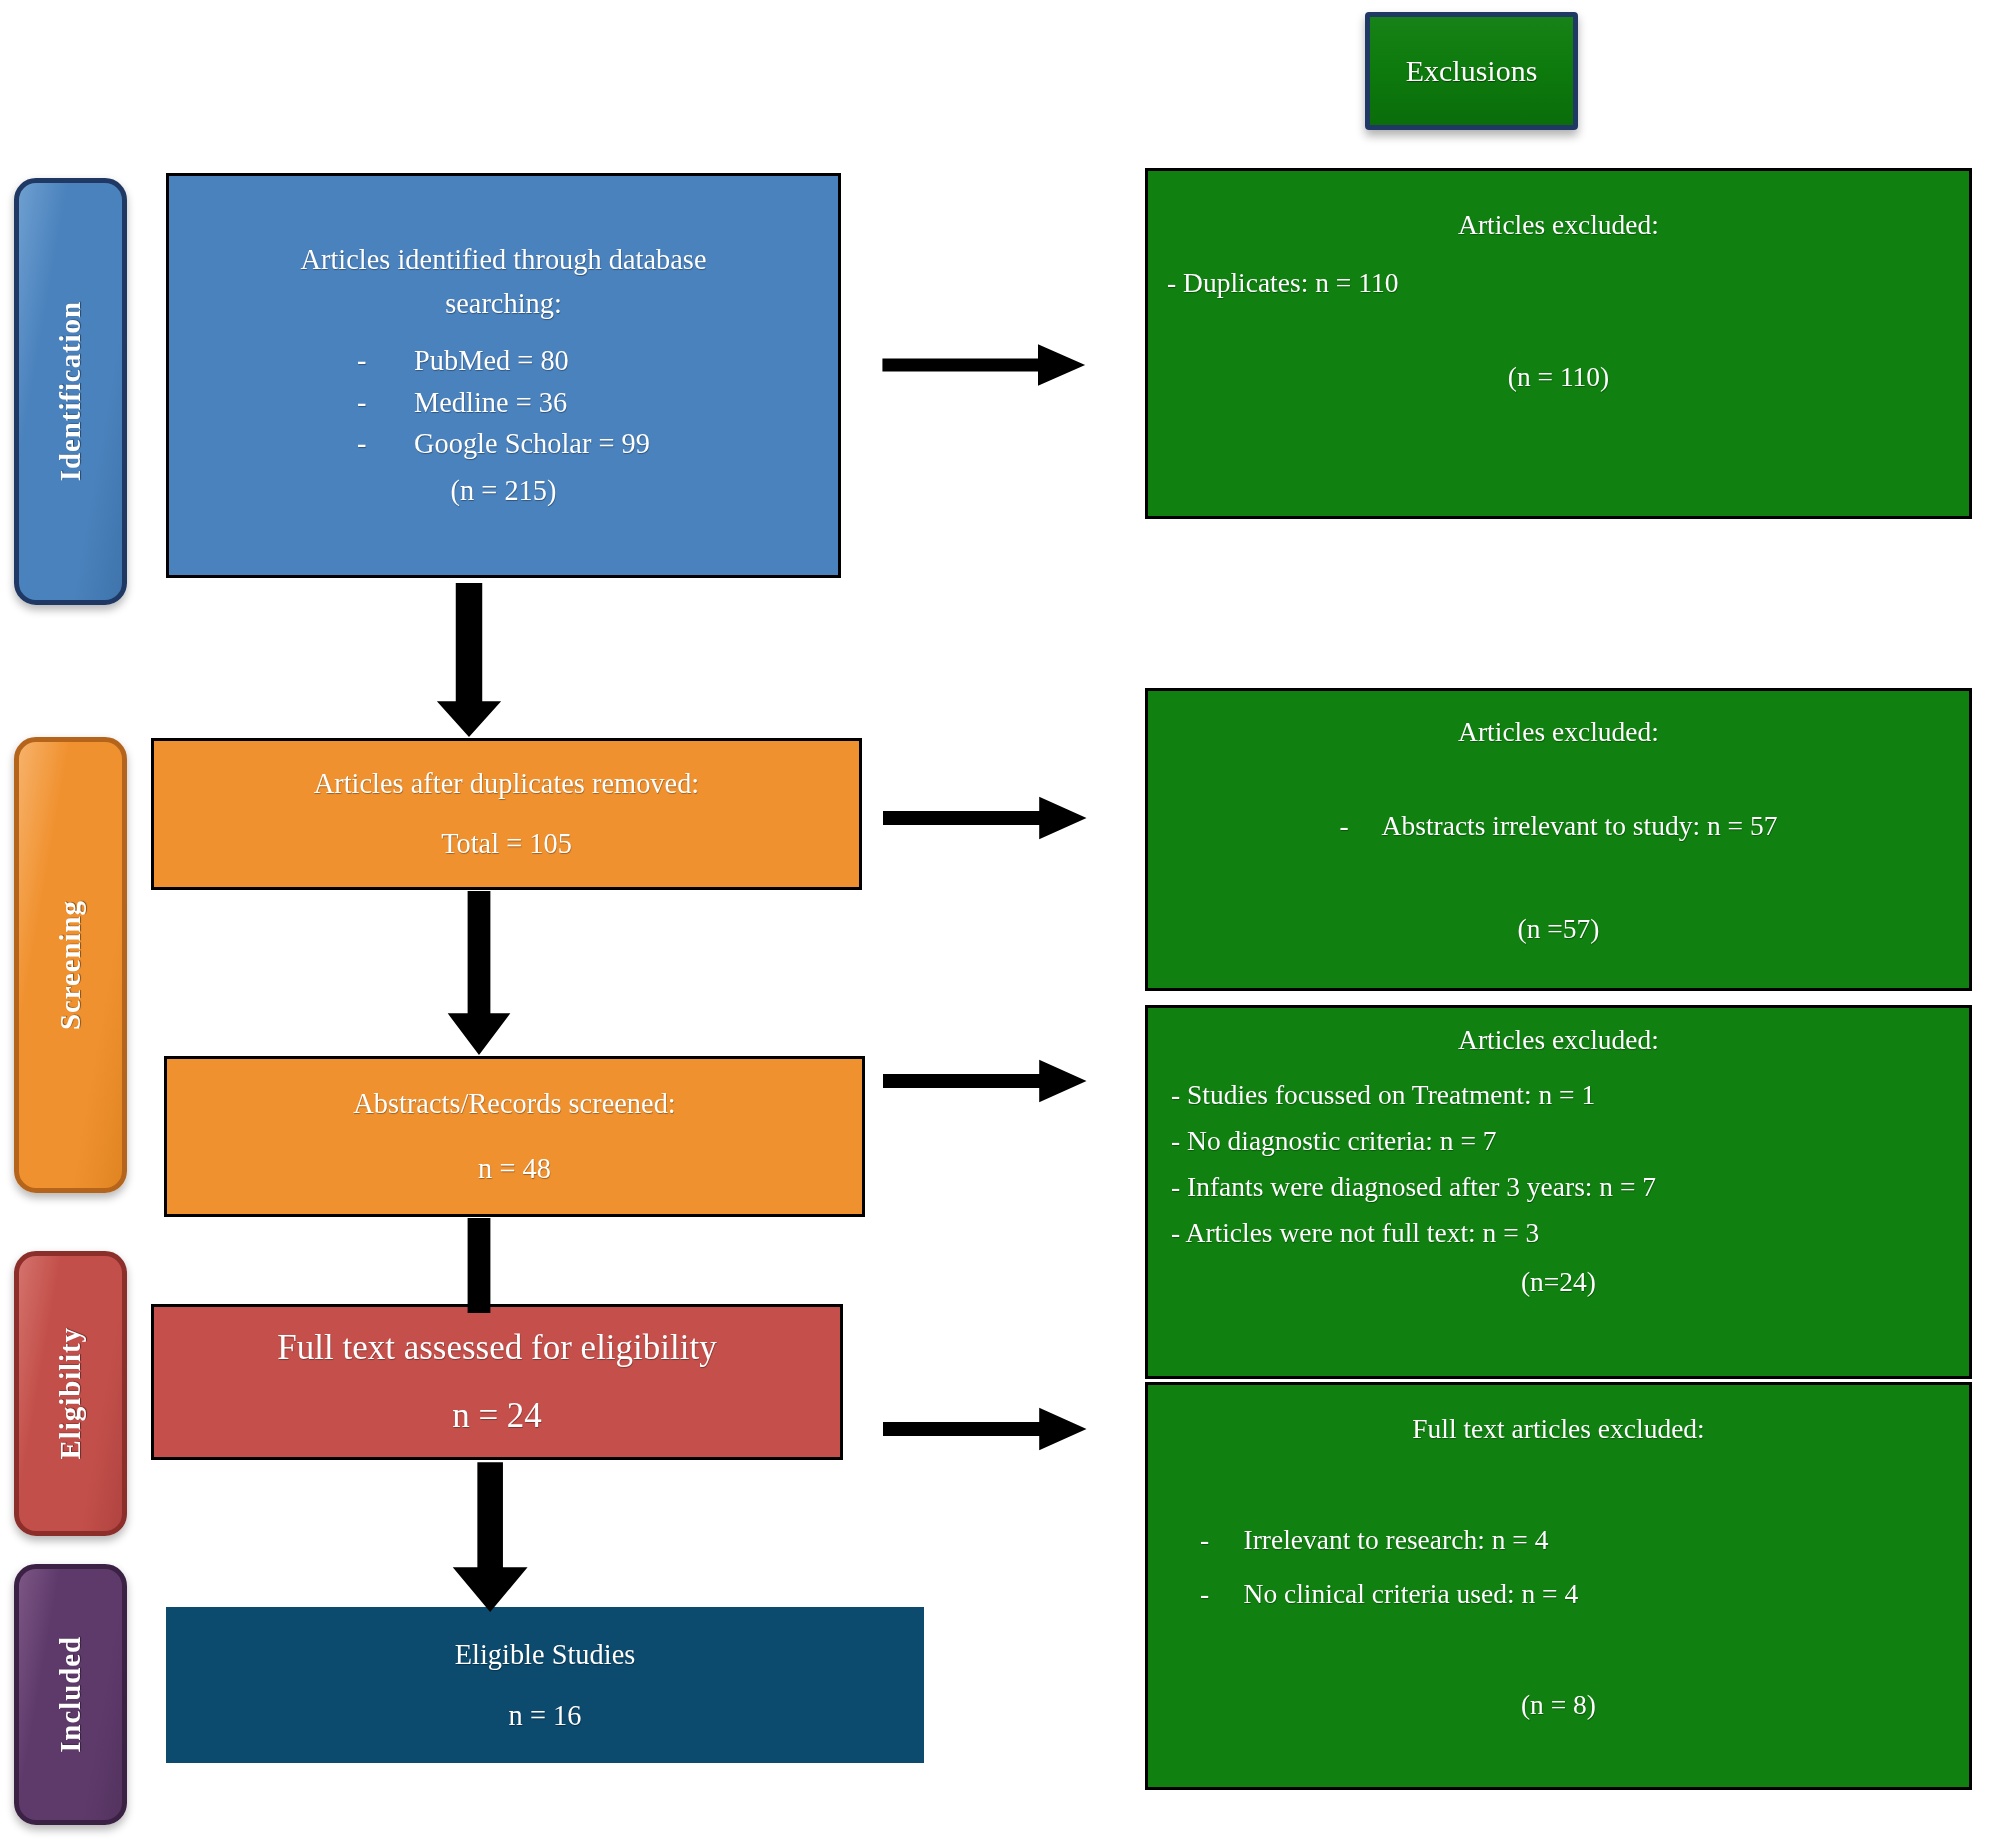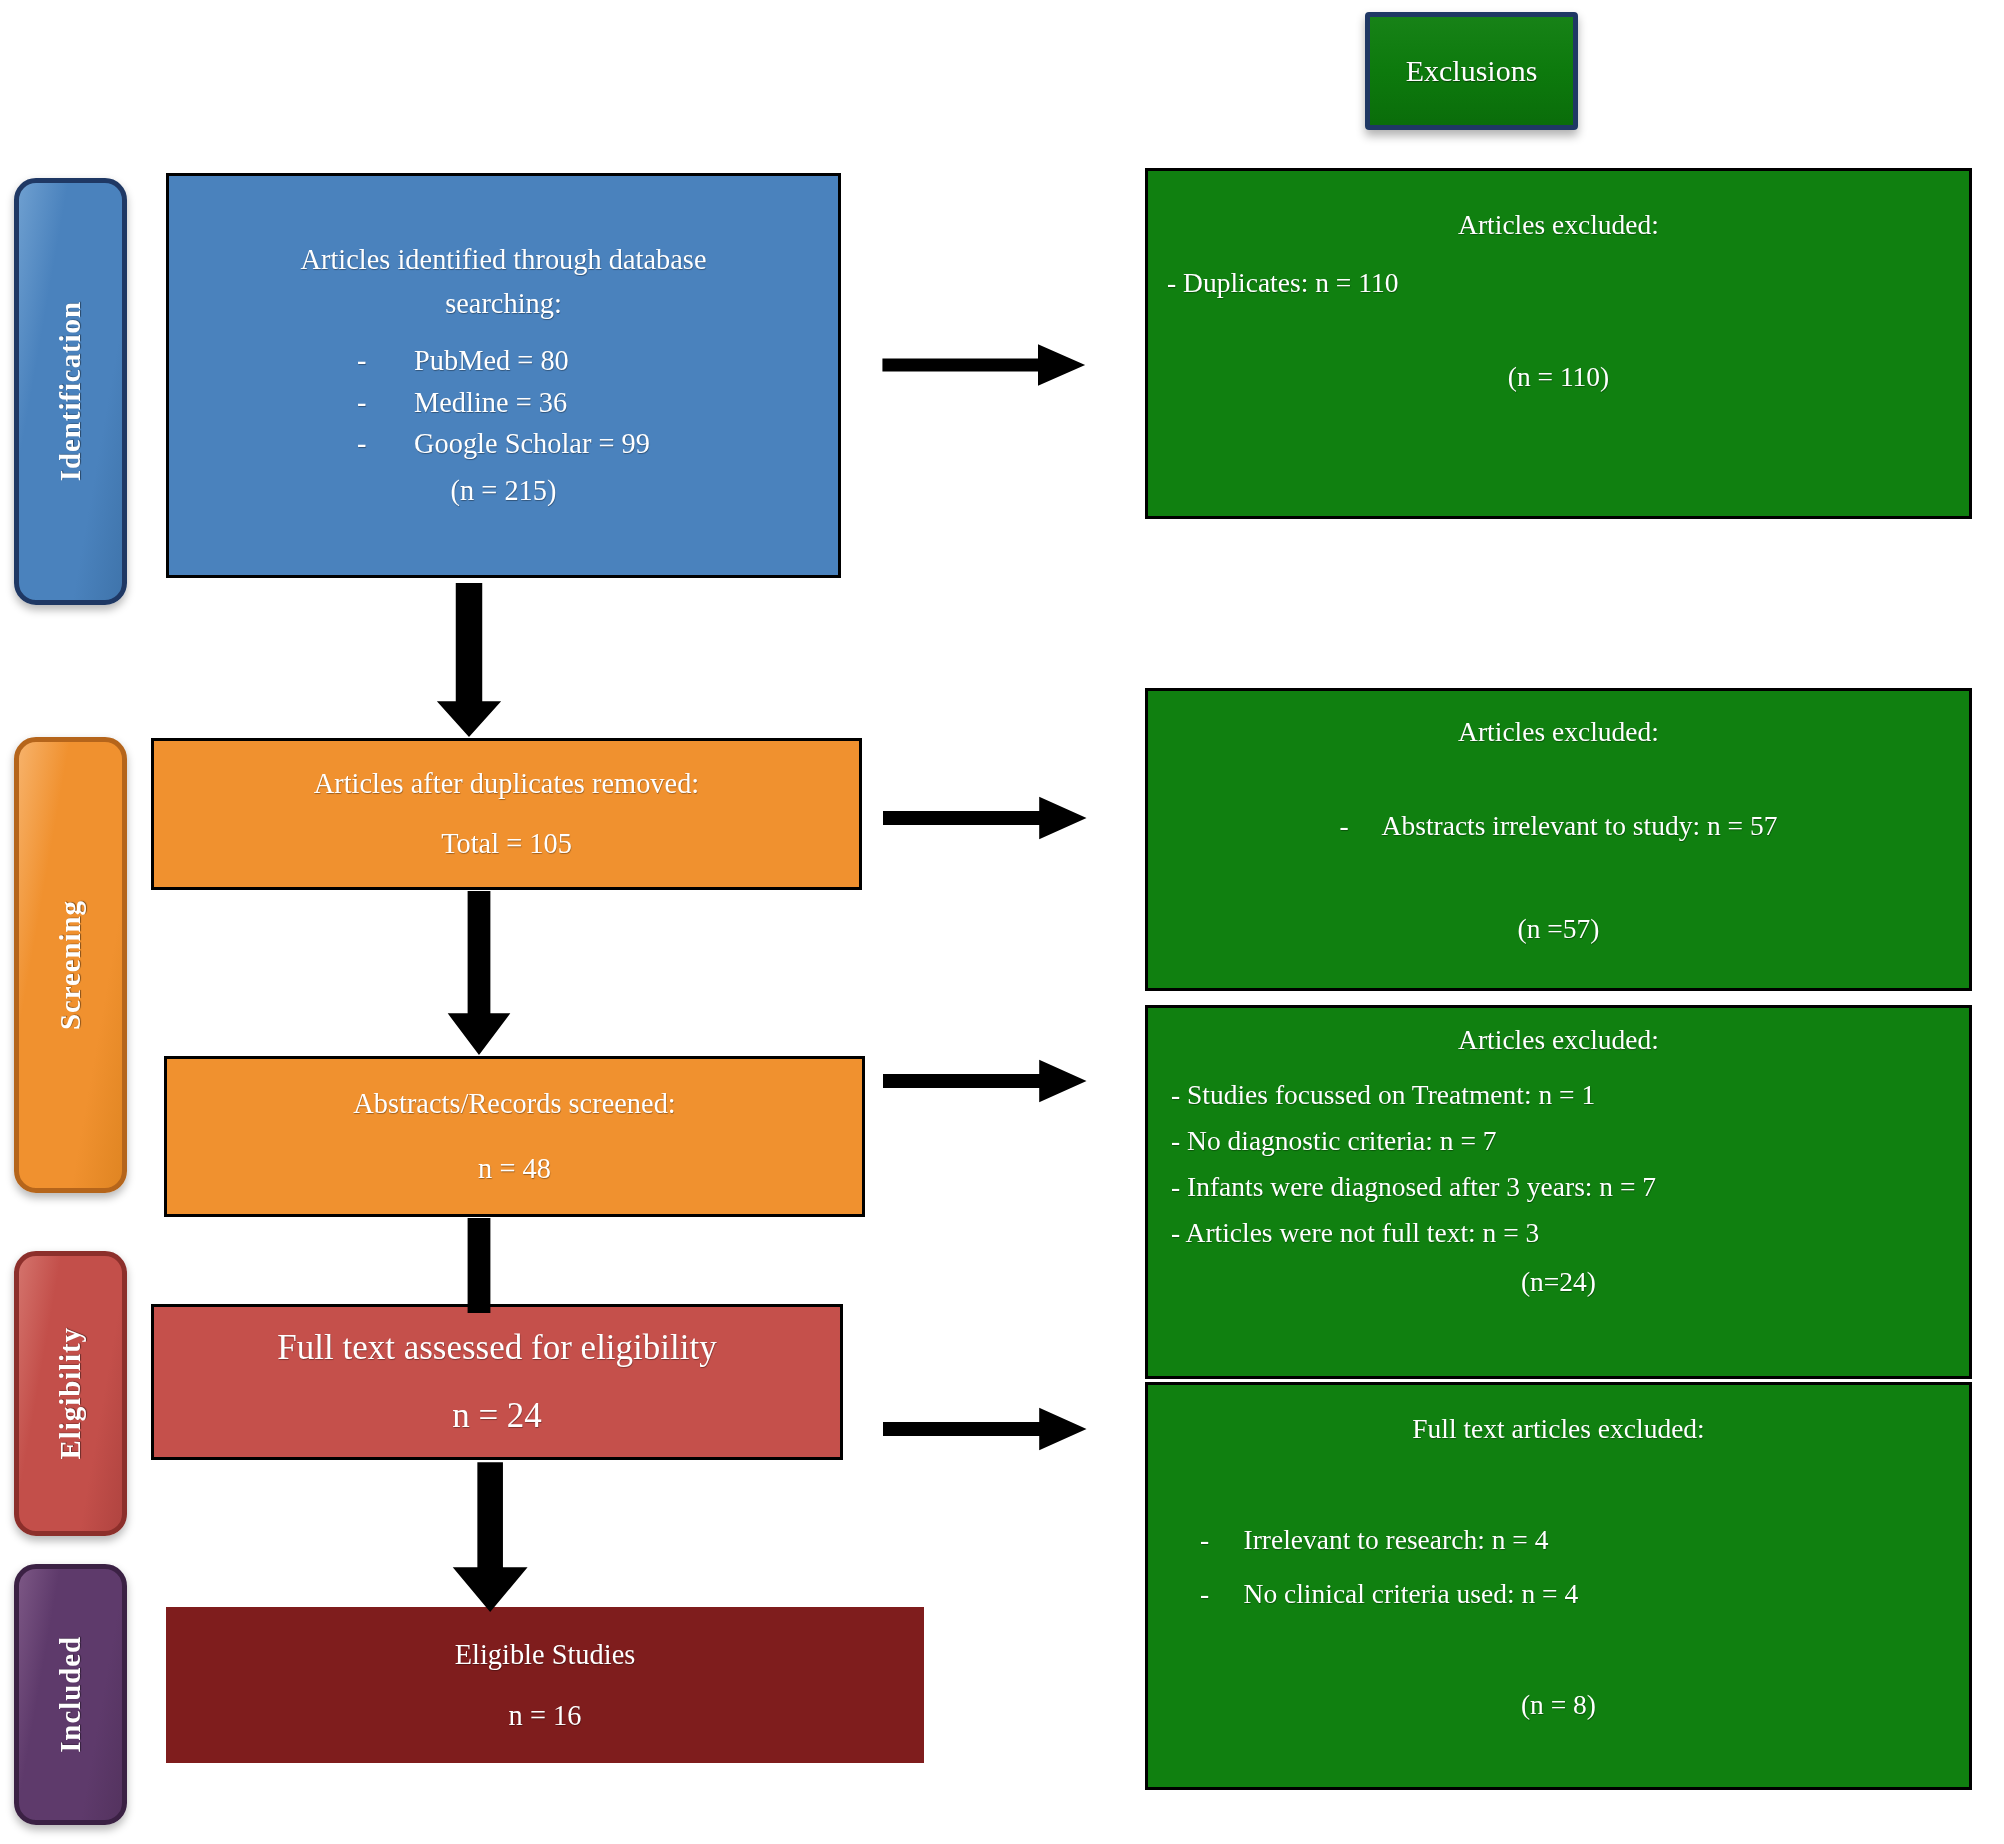--- a/index.html
+++ b/index.html
@@ -58,21 +58,21 @@
     align-items:center;
     justify-content:center;
     color:#ffffff;
     text-align:center;
     text-shadow:0.5px 0.5px 0.9px rgba(0,0,0,.35);
     box-sizing:border-box;
   }
   .box-blue  { background:#4a82bd; border:3.3px solid #000000; }
   .box-orange{ background:#f0912f; border:3.3px solid #000000; }
   .box-red   { background:#c5504b; border:3.3px solid #000000; }
-  .box-purple{ background:#7f1d1d; border:none; }
+  .box-purple{ background:#0c4a6e; border:none; }
   .box-green { background:#108010; border:3.3px solid #000000; }
 
   .line{ display:block; white-space:nowrap; }
 
   
   .bullets{
     margin-top:16px;
     text-align:left;
   }
   .bullets .bullet-row{

